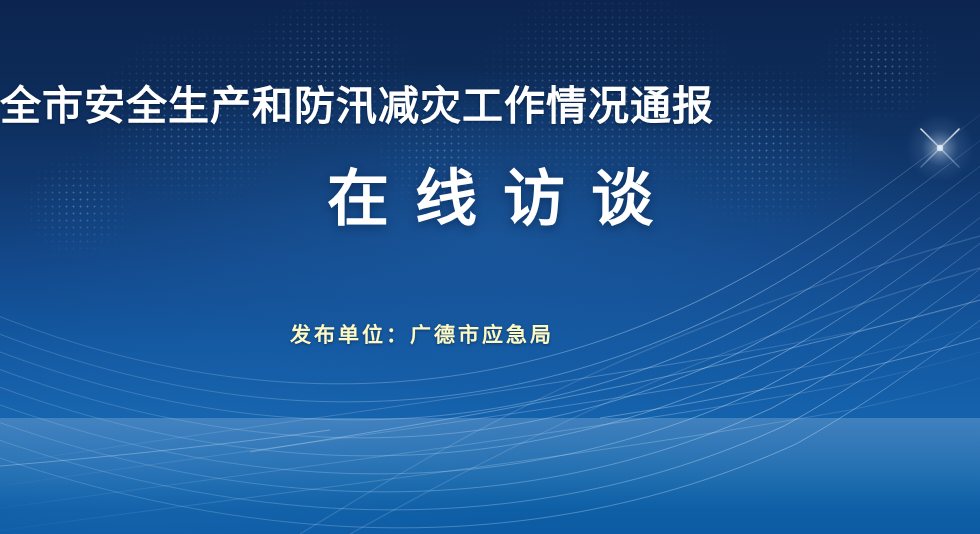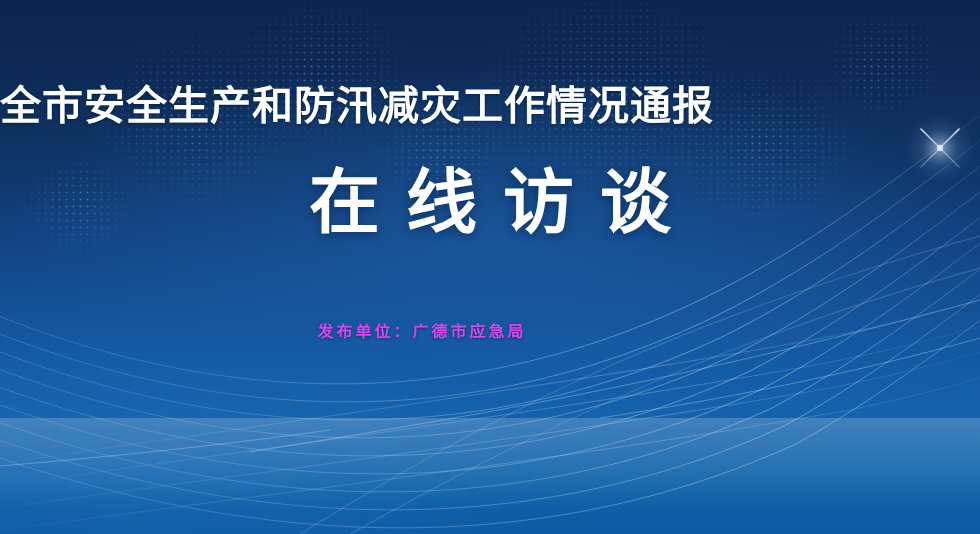--- a/index.html
+++ b/index.html
@@ -127,40 +127,40 @@
     text-shadow: 0 1px 3px rgba(0,20,50,.55);
   }
 
   .headline {
     position: absolute;
     left: 0;
     top: 166px;
     width: 980px;
     text-align: center;
     font-family: "DejaVu Sans", "Liberation Sans", sans-serif;
-    font-size: 71px;
+    font-size: 62px;
     font-weight: 700;
     line-height: 1.05;
     color: #ffffff;
     letter-spacing: 26px;
     text-indent: 26px;
     white-space: nowrap;
     text-shadow: 0 3px 10px rgba(0,22,55,.45);
   }
 
   .publisher {
     position: absolute;
     left: 0;
     top: 318px;
     width: 844px;
     text-align: center;
     font-family: "DejaVu Serif", "Liberation Serif", serif;
-    font-size: 16px;
+    font-size: 21px;
     font-weight: 700;
-    color: #d946ef;
+    color: #fef9c3;
     letter-spacing: 3px;
     white-space: nowrap;
     text-shadow: 0 1px 3px rgba(0,20,50,.5);
   }
 </style>
 </head>
 <body>
 
 <div class="stage">
 

